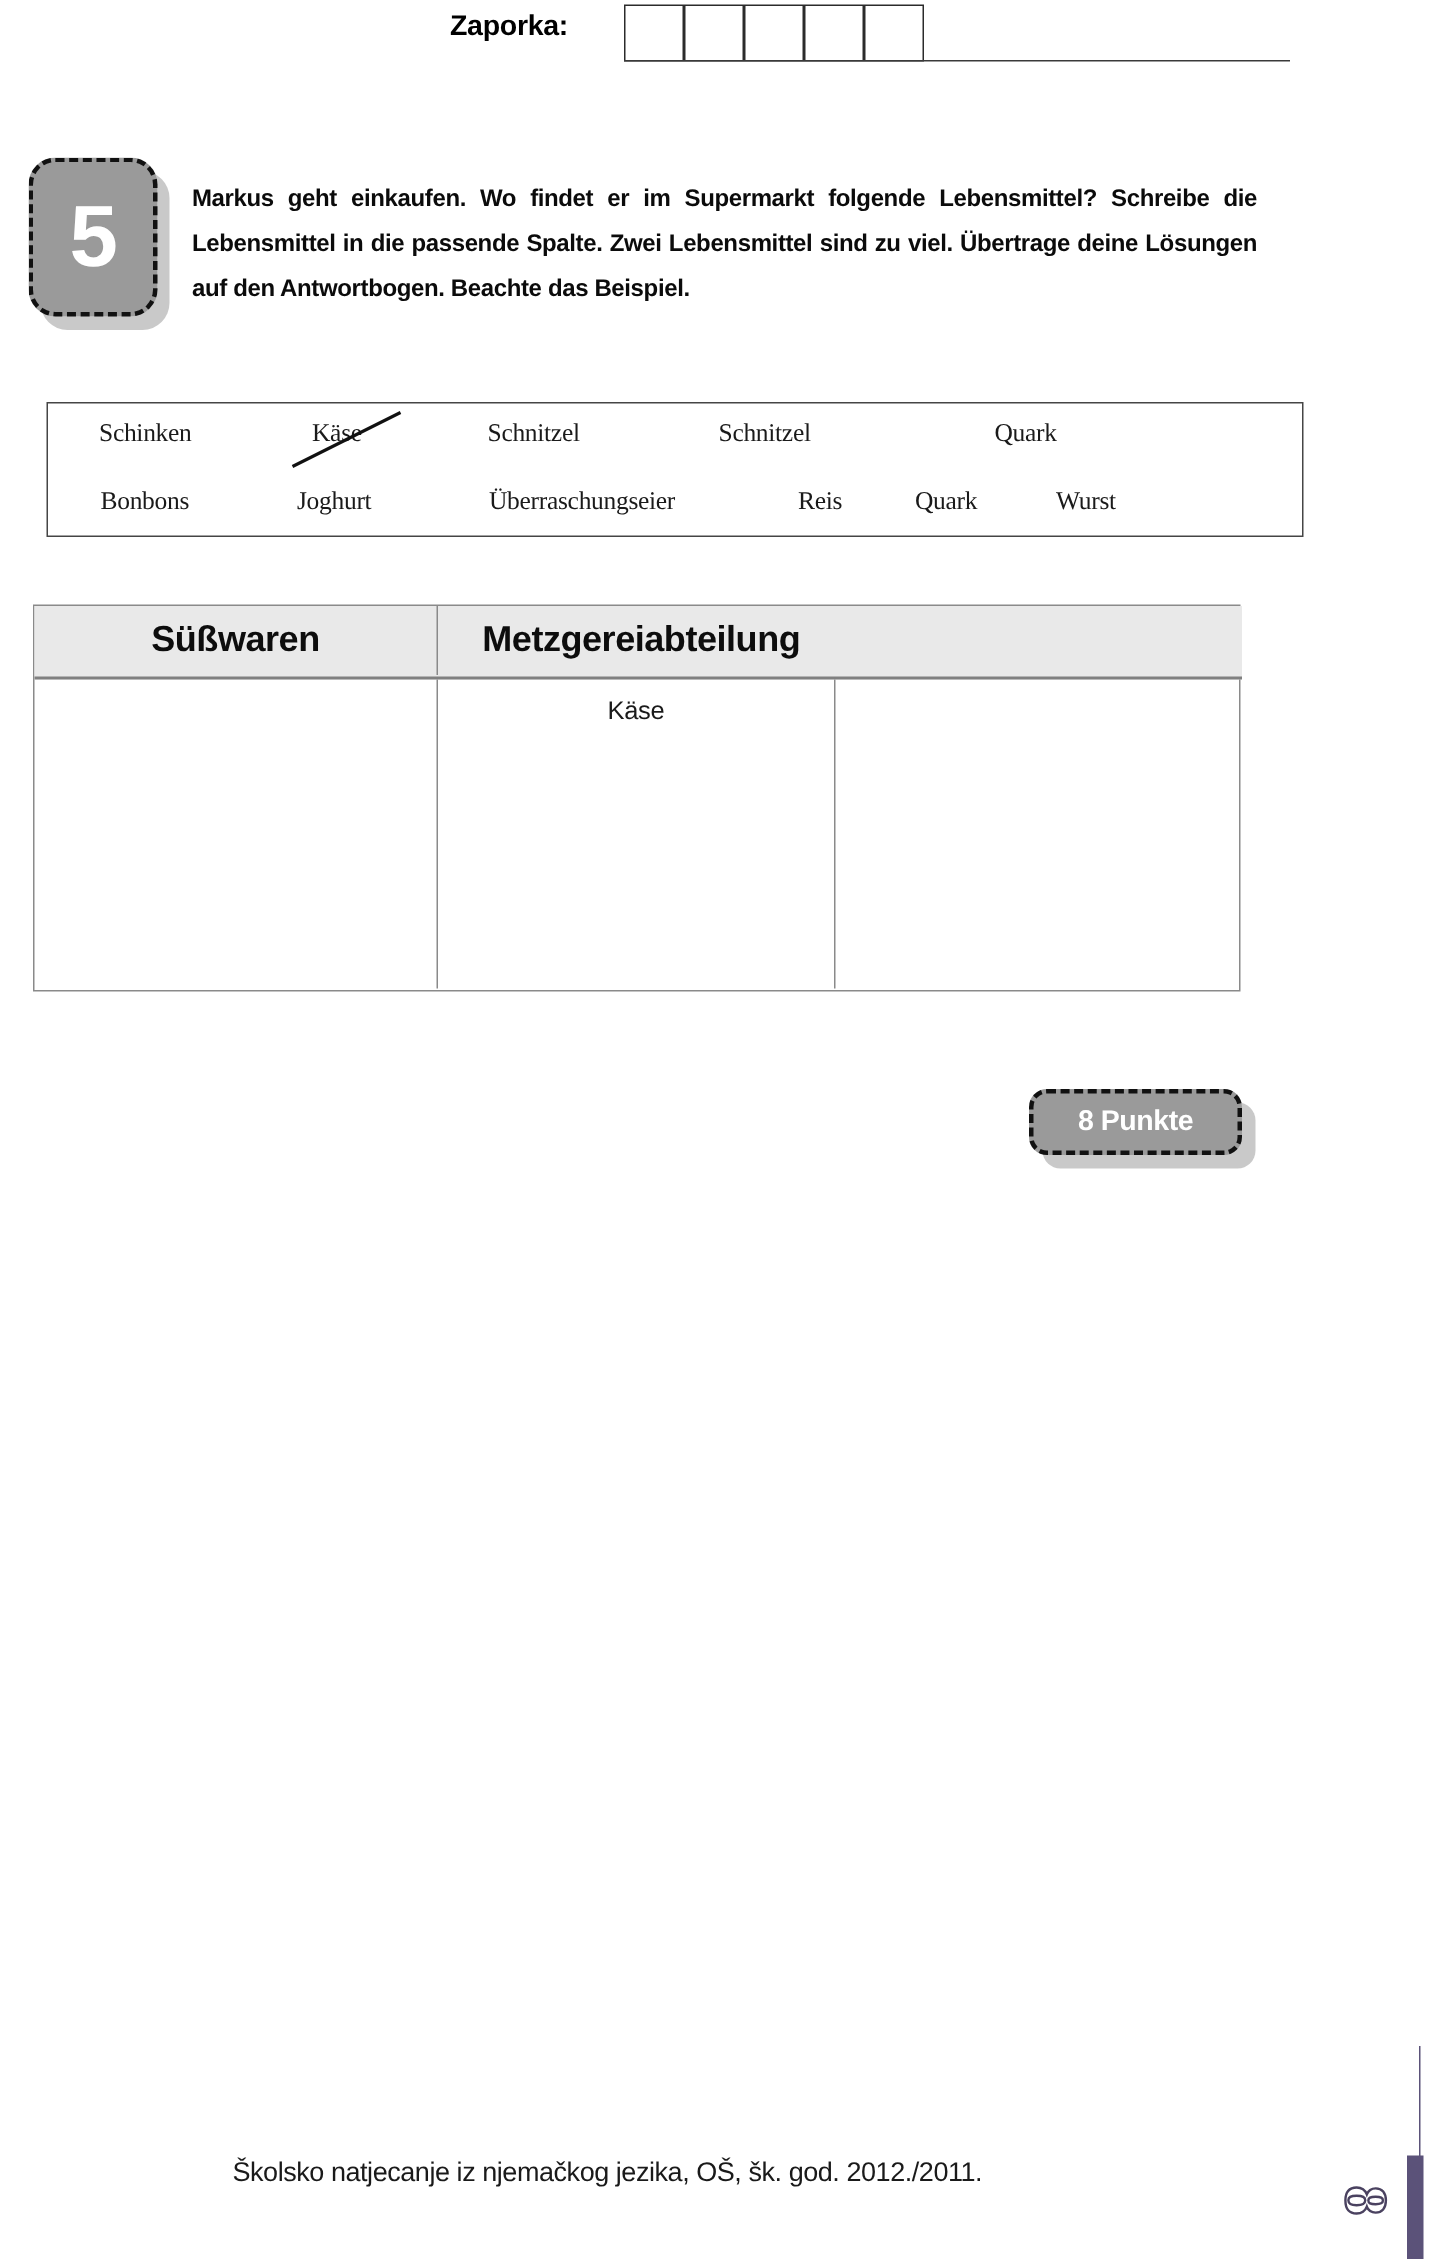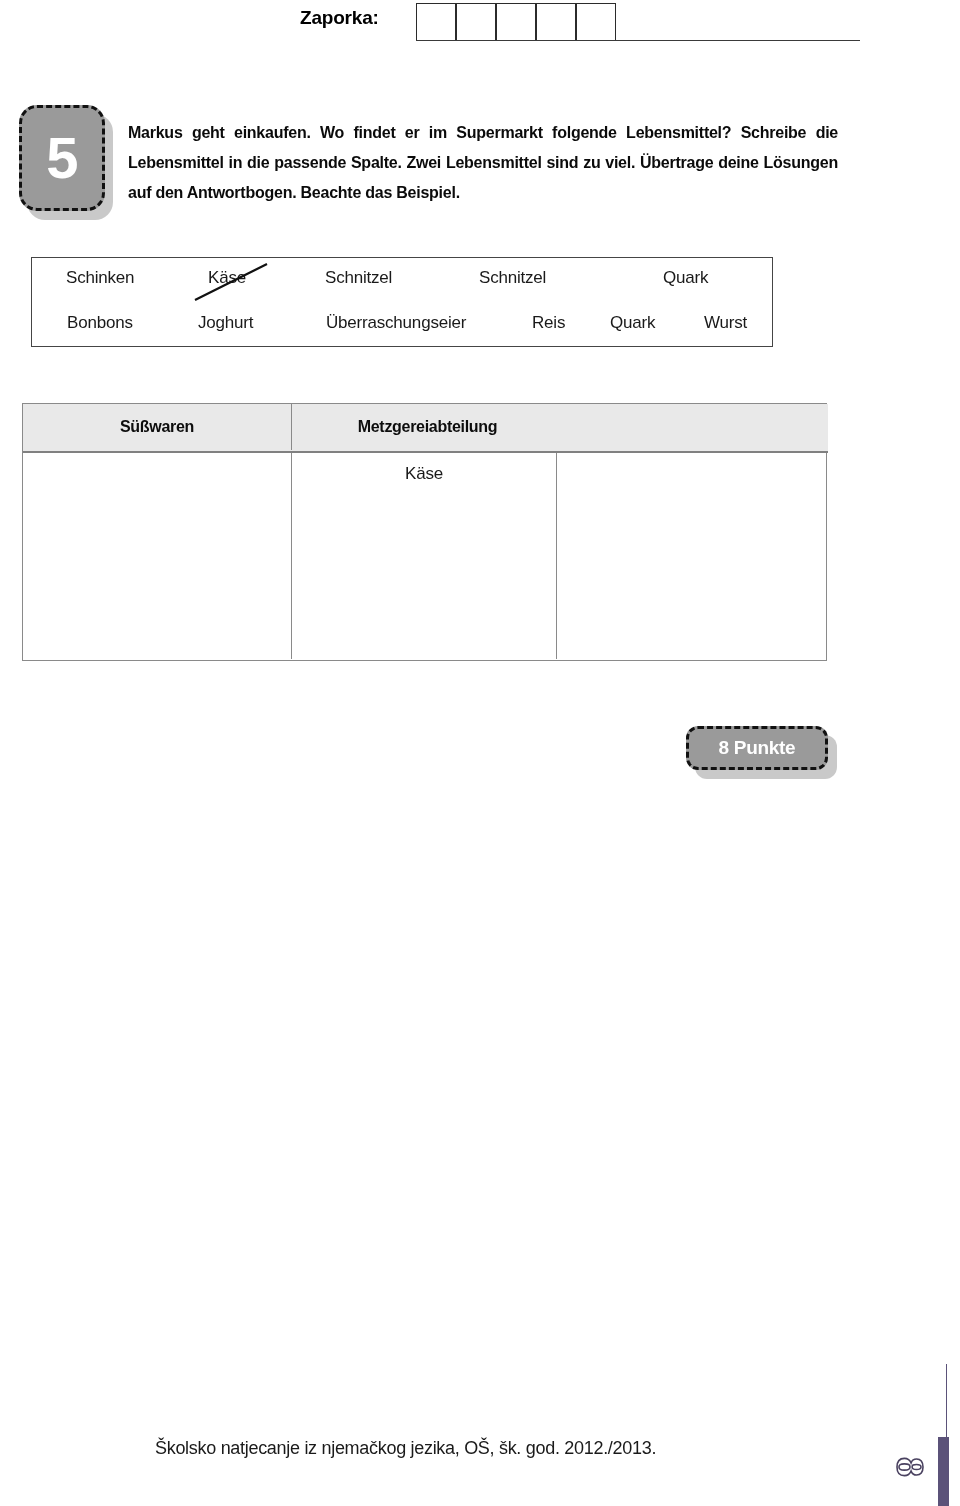--- a/index.html
+++ b/index.html
@@ -87,24 +87,25 @@
     font-weight: bold;
     line-height: 30px;
     text-align: justify;
     color: #0b0b0b;
     letter-spacing: -0.25px;
   }
 
   
   #word-bank {
     position: absolute;
-    left: 31px; top: 257px;
-    width: 742px; height: 90px;
+    left: 31px; top: 268px;
+    width: 838px; height: 90px;
     border: 1.4px solid #454545;
     background: #ffffff;
+    font-family: Liberation Serif, serif;
   }
   .wb-row {
     position: absolute;
     left: 0; width: 802px;
     height: 30px;
     display: flex;
     align-items: center;
     font-size: 17px;
     color: #1a1a1a;
     letter-spacing: -0.2px;
@@ -147,21 +148,21 @@
     width: 805px; height: 49px;
     background: #e9e9e9;
     border-bottom: 2.6px solid #808080;
     display: flex;
   }
   .th-cell {
     height: 46px;
     display: flex;
     align-items: center;
     justify-content: center;
-    font-size: 16px;
+    font-size: 24px;
     font-weight: bold;
     letter-spacing: -0.3px;
     color: #0d0d0d;
     border-right: 1.3px solid #8a8a8a;
   }
   .th-cell:last-child { border-right: none; }
   #th-0 { width: 269px; }
   #th-1 { width: 265px; }
   #th-2 { width: 271px; }
 
@@ -313,18 +314,18 @@
   </div>
 </div>
 
 <div id="points-badge">
   <div id="points-shadow"></div>
   <div id="points-face">
     <span id="points-label">8 Punkte</span>
   </div>
 </div>
 
-<div id="footer-text">Školsko natjecanje iz njemačkog jezika, OŠ, šk. god. 2012./2013.</div>
+<div id="footer-text">Školsko natjecanje iz njemačkog jezika, OŠ, šk. god. 2012./2011.</div>
 <div id="page-rule-thin"></div>
 <div id="page-rule-thick"></div>
 <div id="page-number">
   <span>8</span>
 </div>
 
 </body></html>

